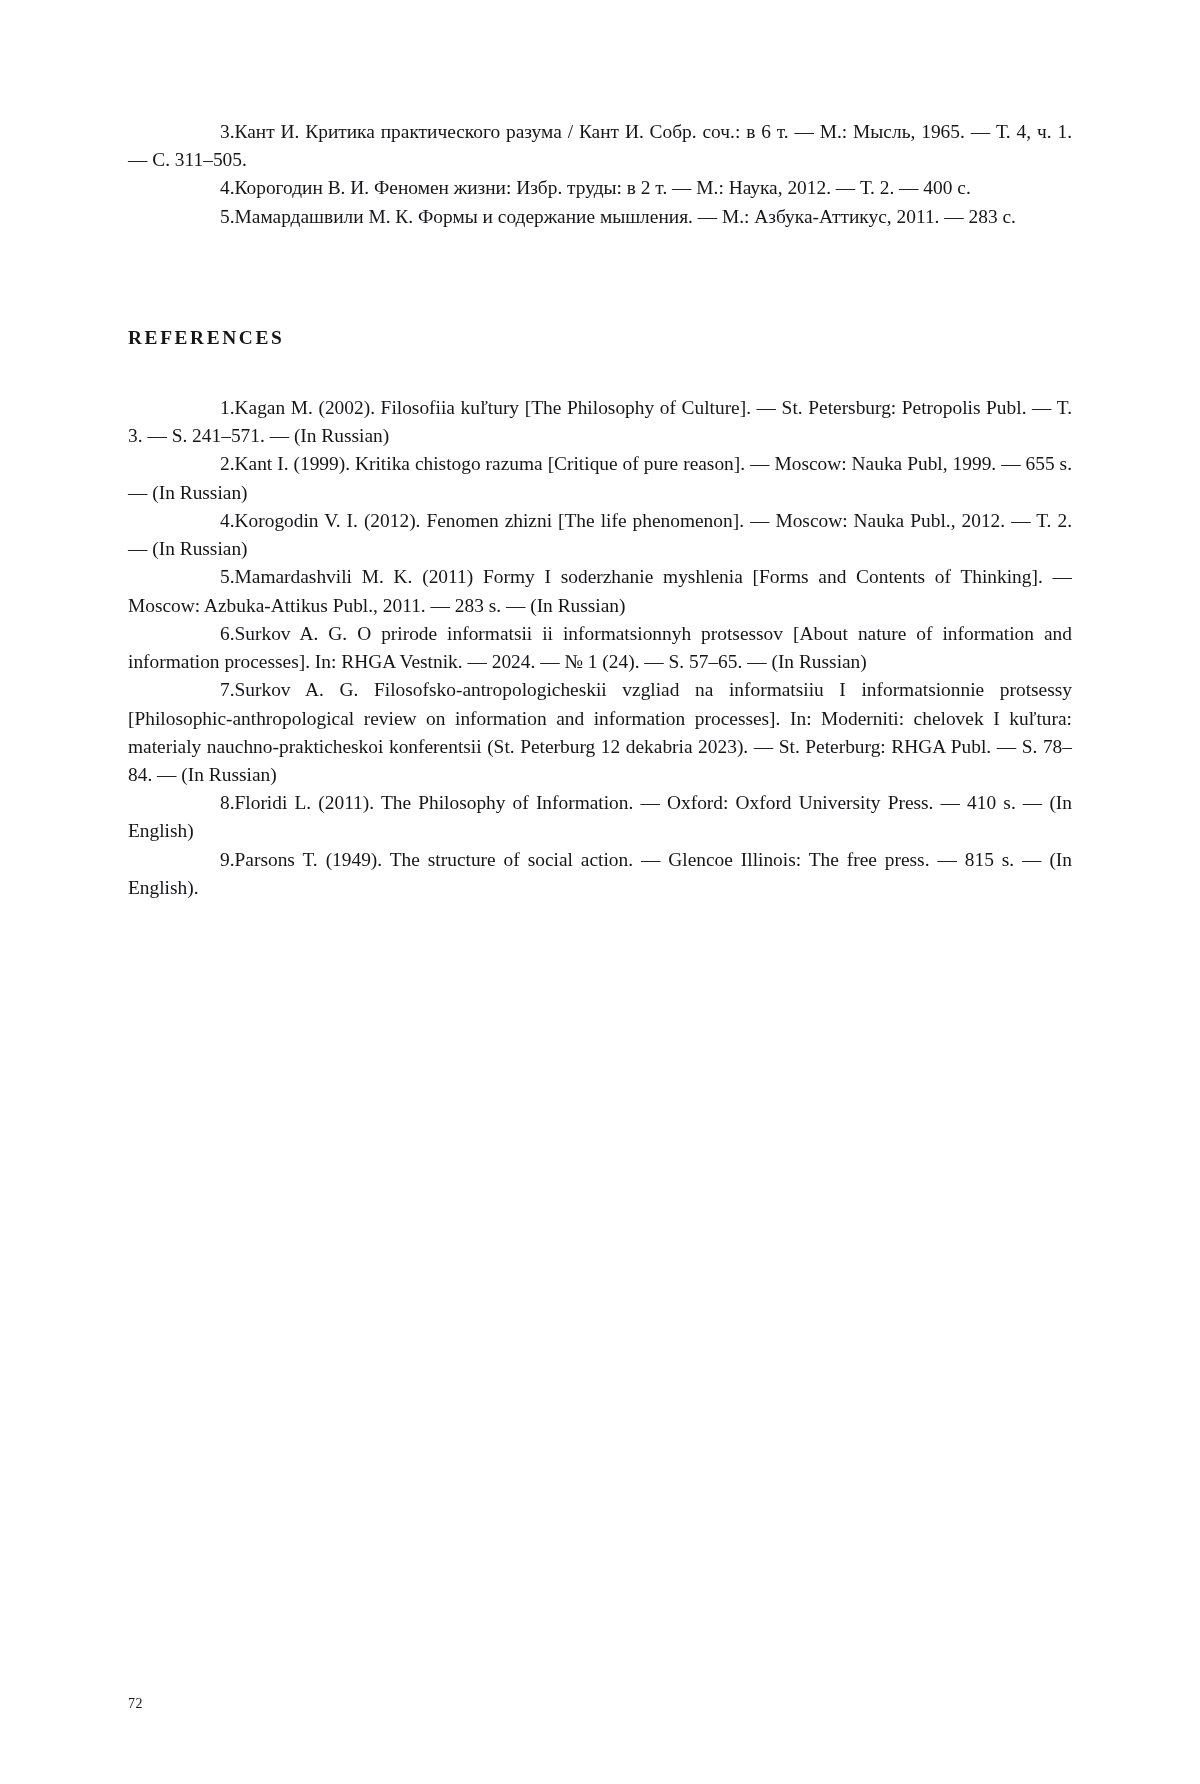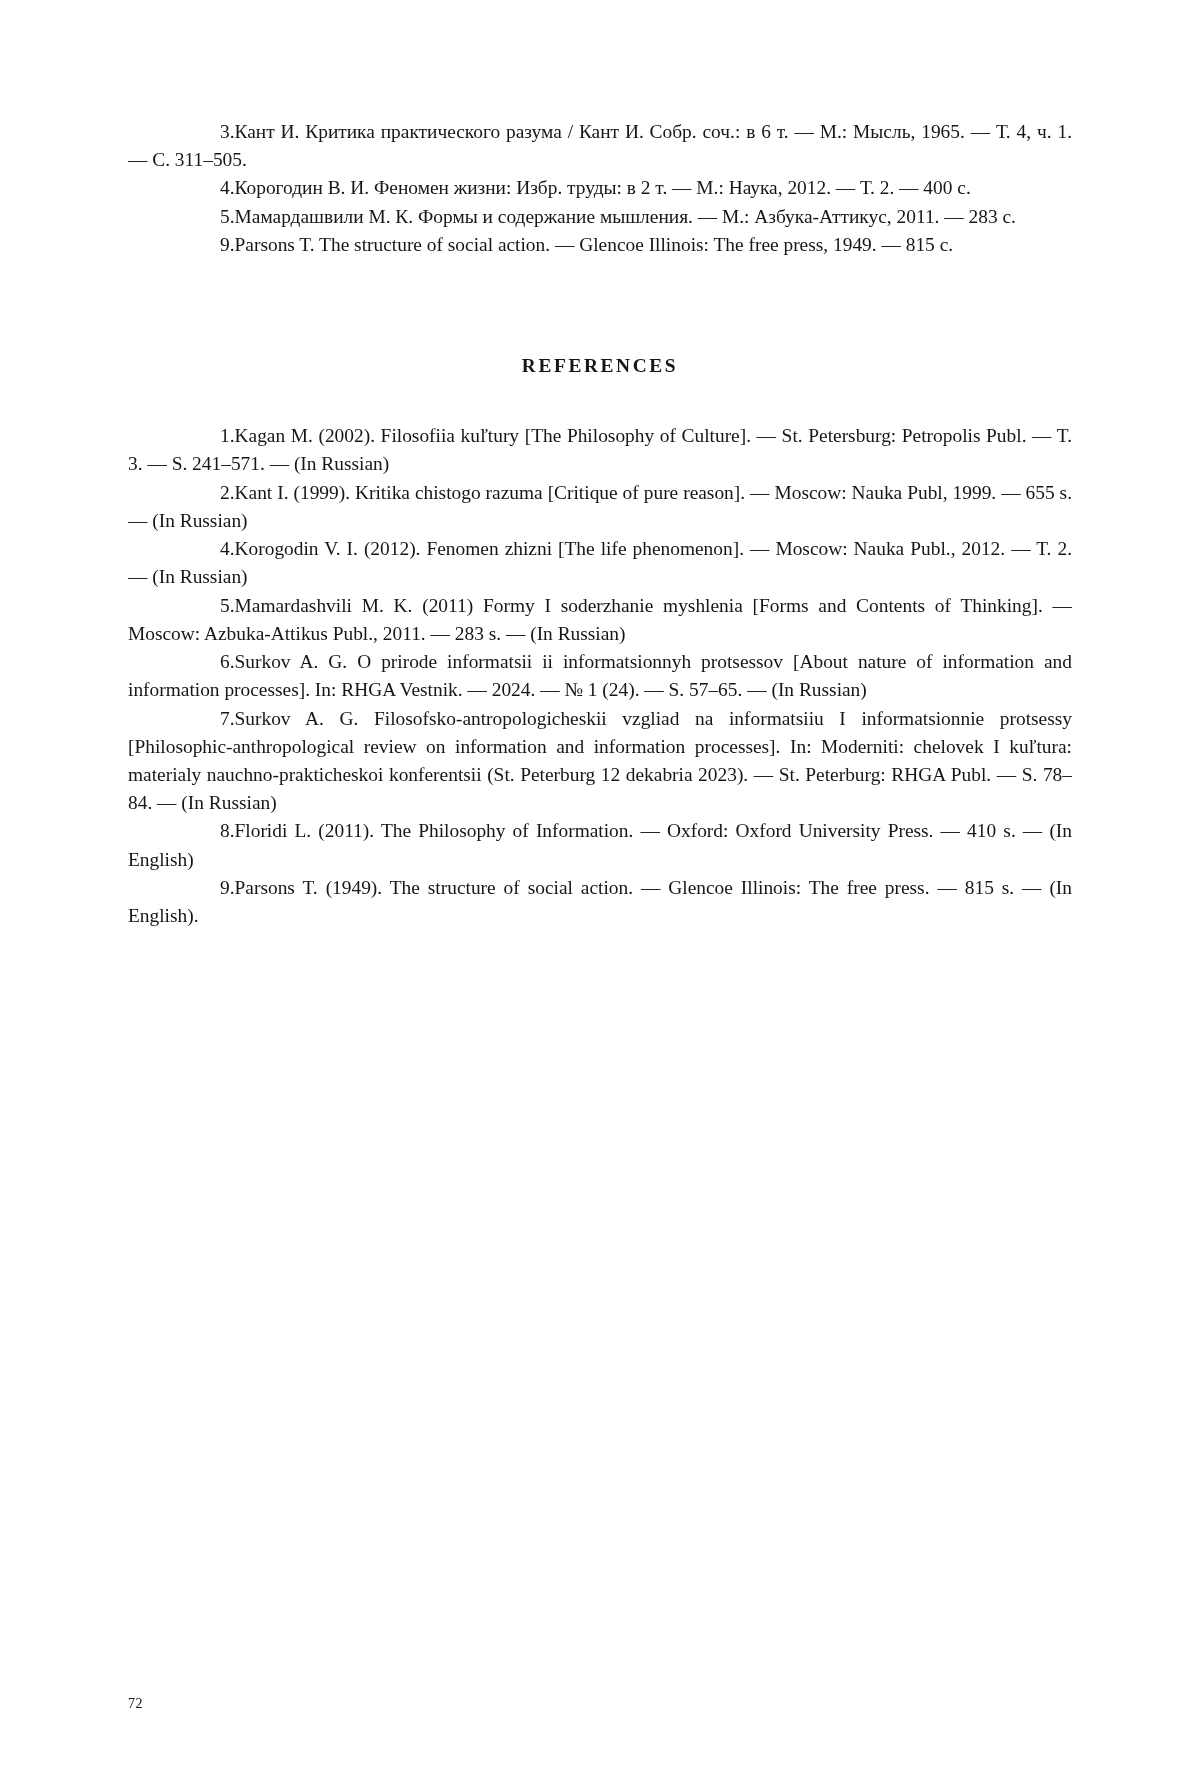--- a/index.html
+++ b/index.html
@@ -33,21 +33,20 @@
   }
   .refblock p {
     margin: 0;
     text-indent: 46px;
   }
   .num {
     display: inline-block;
     min-width: 32px;
   }
   .section-title {
-    text-align: center;
     font-size: 19.4px;
     letter-spacing: 2.6px;
     font-variant: small-caps;
     font-weight: bold;
     margin: 0;
   }
   .gap-top-title {
     height: 96px;
   }
   .gap-after-title {
@@ -63,21 +62,20 @@
 </style>
 </head>
 <body>
 
 <div class="page">
 
   <div class="refblock">
     <p><span class="num">3.</span><span>Кант И. Критика практического разума / Кант И. Собр. соч.: в 6 т. — М.:  Мысль, 1965. — Т. 4, ч. 1. — С. 311–505.</span></p>
     <p><span class="num">4.</span><span>Корогодин В. И. Феномен жизни: Избр. труды: в 2 т. — М.: Наука, 2012. — Т. 2. — 400 с.</span></p>
     <p><span class="num">5.</span><span>Мамардашвили М. К. Формы и содержание мышления. — М.: Азбука-Аттикус, 2011. — 283 с.</span></p>
-    <p><span class="num">9.</span><span>Parsons T. The structure of social action. — Glencoe Illinois: The free press, 1949. — 815 c.</span></p>
   </div>
 
   <div class="gap-top-title"></div>
 
   <h2 class="section-title">REFERENCES</h2>
 
   <div class="gap-after-title"></div>
 
   <div class="refblock">
     <p><span class="num">1.</span><span>Kagan M. (2002). Filosofiia kuľtury [The Philosophy of Culture]. — St. Petersburg: Petropolis Publ. — T. 3. — S. 241–571. — (In Russian)</span></p>

